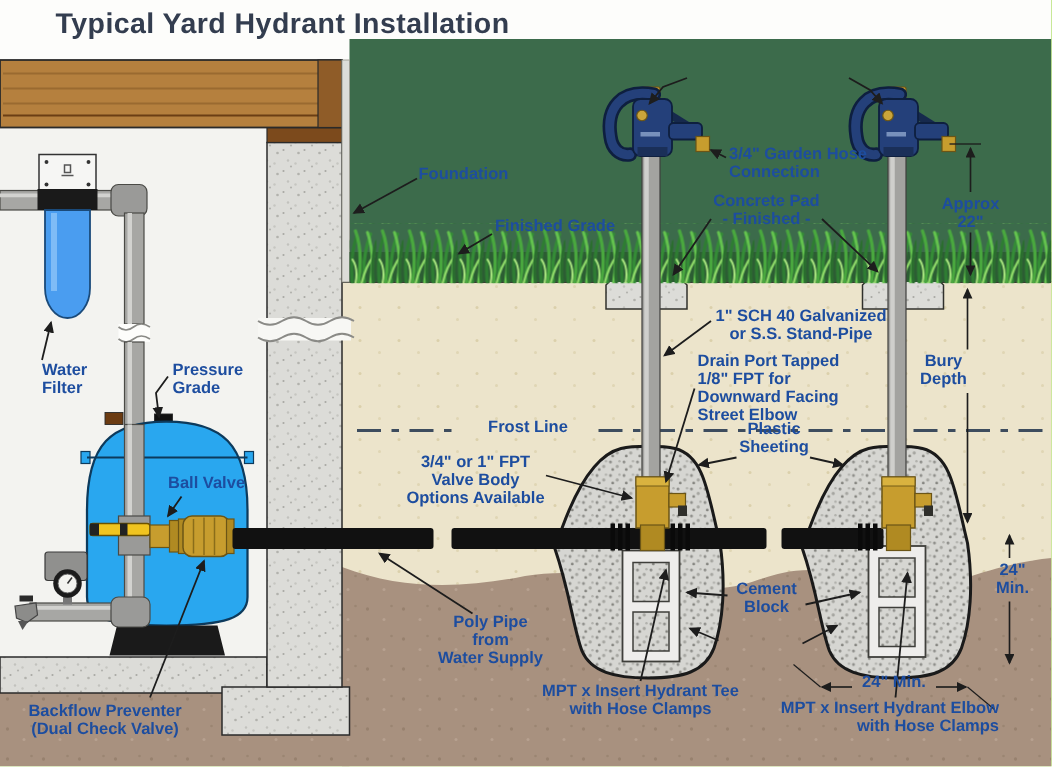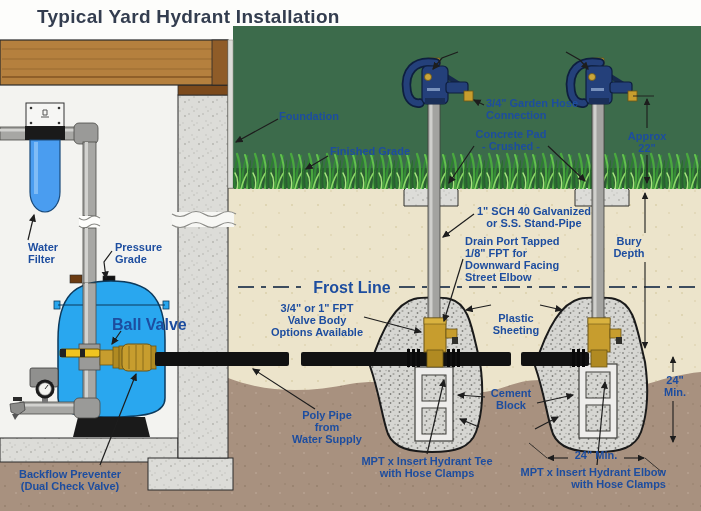--- a/index.html
+++ b/index.html
@@ -3,21 +3,21 @@
 <meta charset="utf-8">
 <style>
   html,body{margin:0;padding:0;background:#fff;}
   #stage{position:relative;width:701px;height:511px;background:#84cc16;overflow:hidden;
          font-family:"Liberation Sans",sans-serif;padding-left:23px;}
   #art{position:absolute;left:0;top:0;}
   .lbl{position:absolute;color:#1d4d9f;font-size:11px;font-weight:bold;line-height:1.1;
        white-space:pre-line;text-align:center;transform:translateX(-50%);pointer-events:none;}
   .la{transform:none;text-align:left;}
   .ra{transform:none;text-align:right;}
-  .big{font-size:16px;text-align:center;}
+  .big{font-size:11px;text-align:center;}
   #title{position:absolute;left:37px;top:6px;font-size:19px;font-weight:bold;color:#333d4f;
          letter-spacing:.3px;}
 </style>
 </head>
 <body>
 
 <div id="stage">
 
 <svg id="art" width="701" height="511" viewBox="0 0 701 511">
   <defs>
@@ -300,36 +300,36 @@
   </g>
 </svg>
 
 <div id="title">Typical Yard Hydrant Installation</div>
 
 <div class="lbl la" style="left:279px;top:110px">Foundation</div>
 <div class="lbl la" style="left:330px;top:145px">Finished Grade</div>
 <div class="lbl la" style="left:486px;top:97px">3/4" Garden Hose
 Connection</div>
 <div class="lbl" style="left:511px;top:128px">Concrete Pad
-- Crushed -</div>
+- Finished -</div>
 <div class="lbl" style="left:647px;top:130px">Approx
 22"</div>
 <div class="lbl" style="left:534px;top:205px">1" SCH 40 Galvanized
 or S.S. Stand-Pipe</div>
 <div class="lbl la" style="left:465px;top:235px">Drain Port Tapped
 1/8" FPT for
 Downward Facing
 Street Elbow</div>
 <div class="lbl" style="left:629px;top:235px">Bury
 Depth</div>
 <div class="lbl big" style="left:352px;top:279px">Frost Line</div>
 <div class="lbl" style="left:317px;top:302px">3/4" or 1" FPT
 Valve Body
 Options Available</div>
-<div class="lbl" style="left:516px;top:312px">Plastic
+<div class="lbl" style="left:516px;top:280px">Plastic
 Sheeting</div>
 <div class="lbl la" style="left:28px;top:241px">Water
 Filter</div>
 <div class="lbl la" style="left:115px;top:241px">Pressure
 Grade</div>
 <div class="lbl la big" style="left:112px;top:316px">Ball Valve</div>
 <div class="lbl" style="left:70px;top:468px">Backflow Preventer
 (Dual Check Valve)</div>
 <div class="lbl" style="left:327px;top:409px">Poly Pipe
 from

